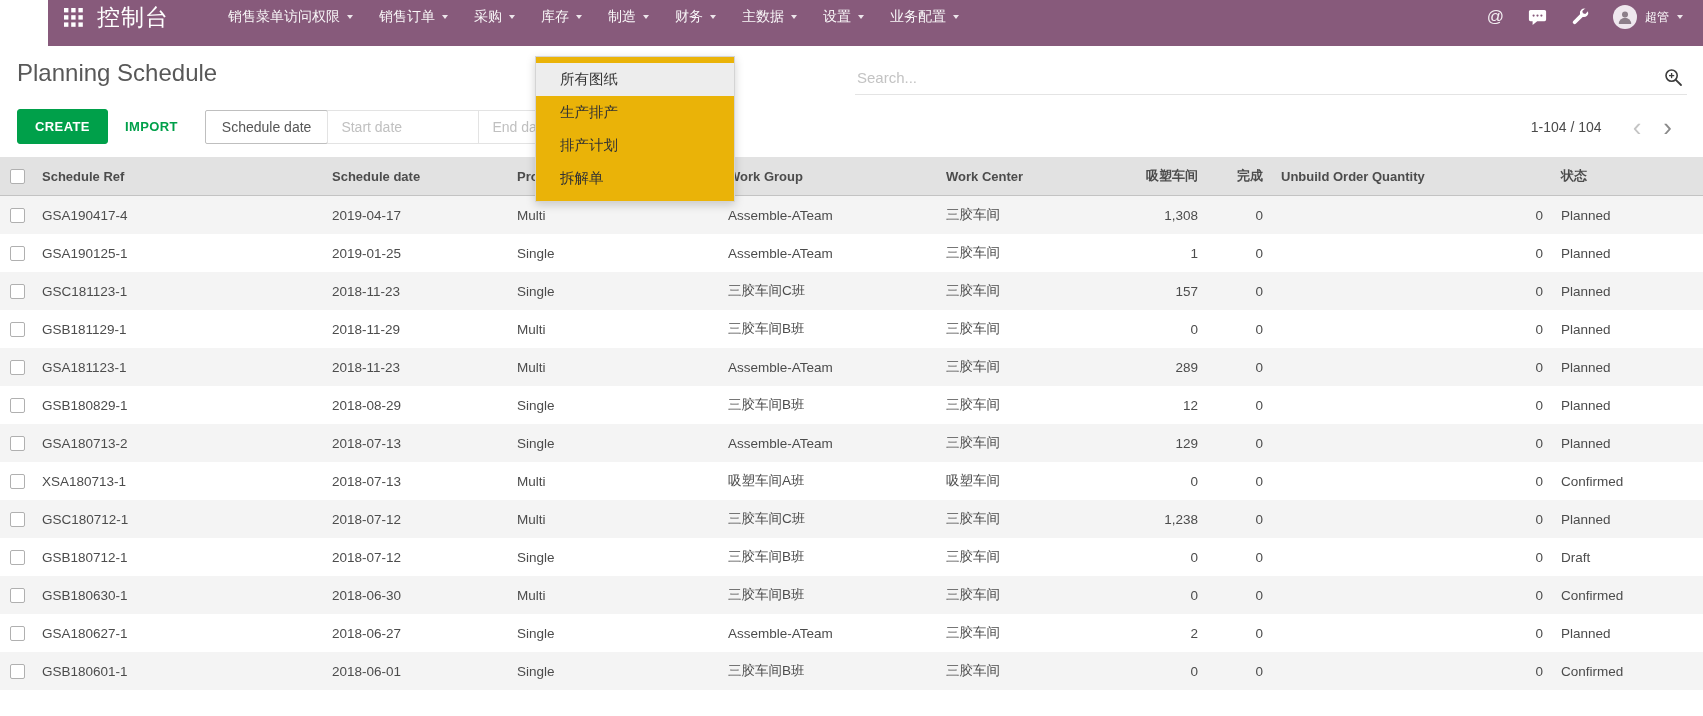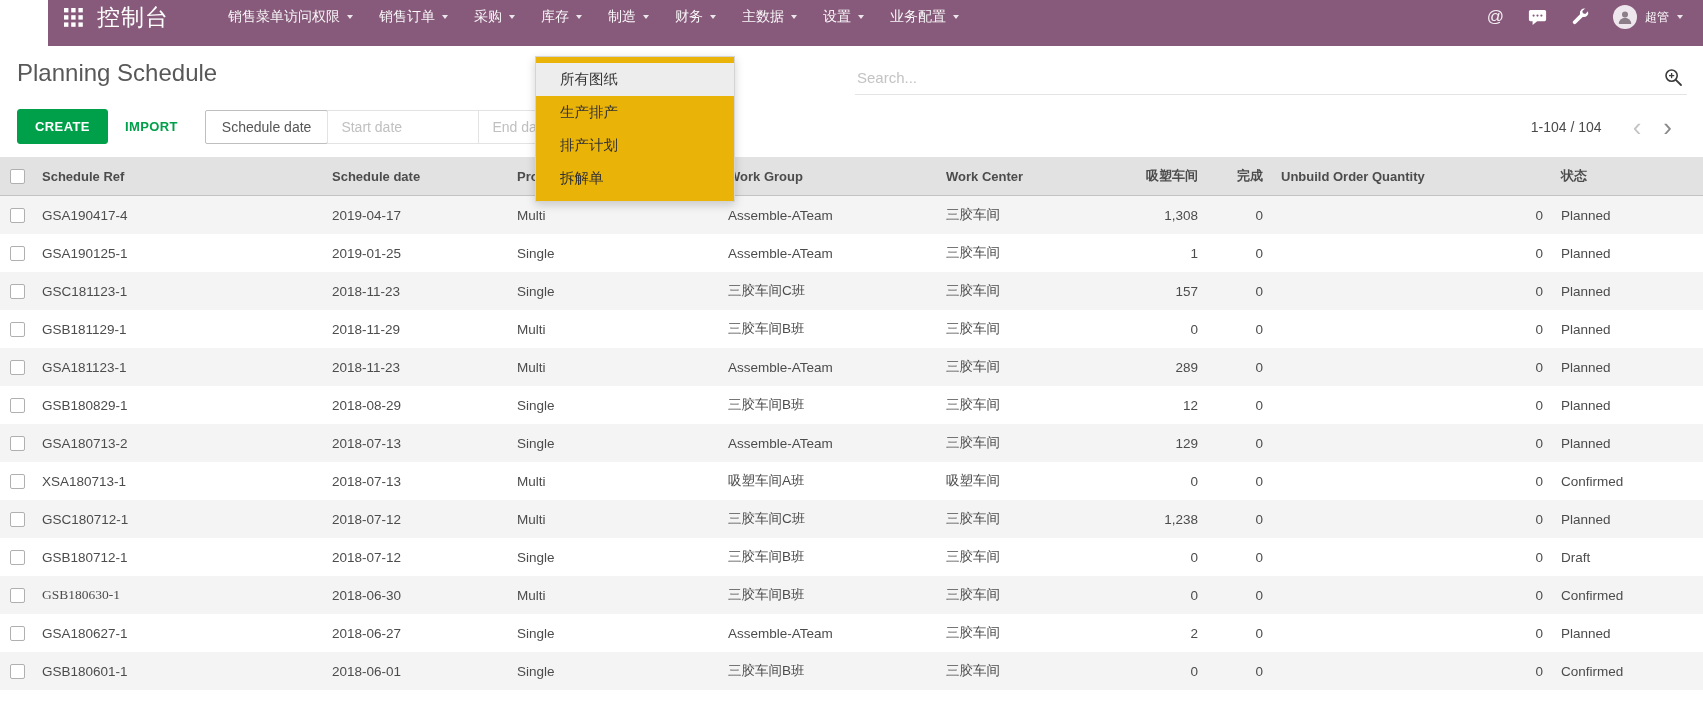--- a/index.html
+++ b/index.html
@@ -329,21 +329,21 @@
         <td style="text-align: left;">Single</td>
         <td style="text-align: left;">三胶车间B班</td>
         <td style="text-align: left;">三胶车间</td>
         <td style="text-align: right;">0</td>
         <td style="text-align: right;">0</td>
         <td style="text-align: right;">0</td>
         <td style="text-align: left;">Draft</td>
       </tr>
       <tr>
         <td><span class="cb"></span></td>
-        <td style="text-align: left; font-family: Liberation Serif, serif;">GSB180630-1</td>
+        <td style="text-align: left;">GSB180630-1</td>
         <td style="text-align: left;">2018-06-30</td>
         <td style="text-align: left;">Multi</td>
         <td style="text-align: left;">三胶车间B班</td>
         <td style="text-align: left;">三胶车间</td>
         <td style="text-align: right;">0</td>
         <td style="text-align: right;">0</td>
         <td style="text-align: right;">0</td>
         <td style="text-align: left;">Confirmed</td>
       </tr>
       <tr>

